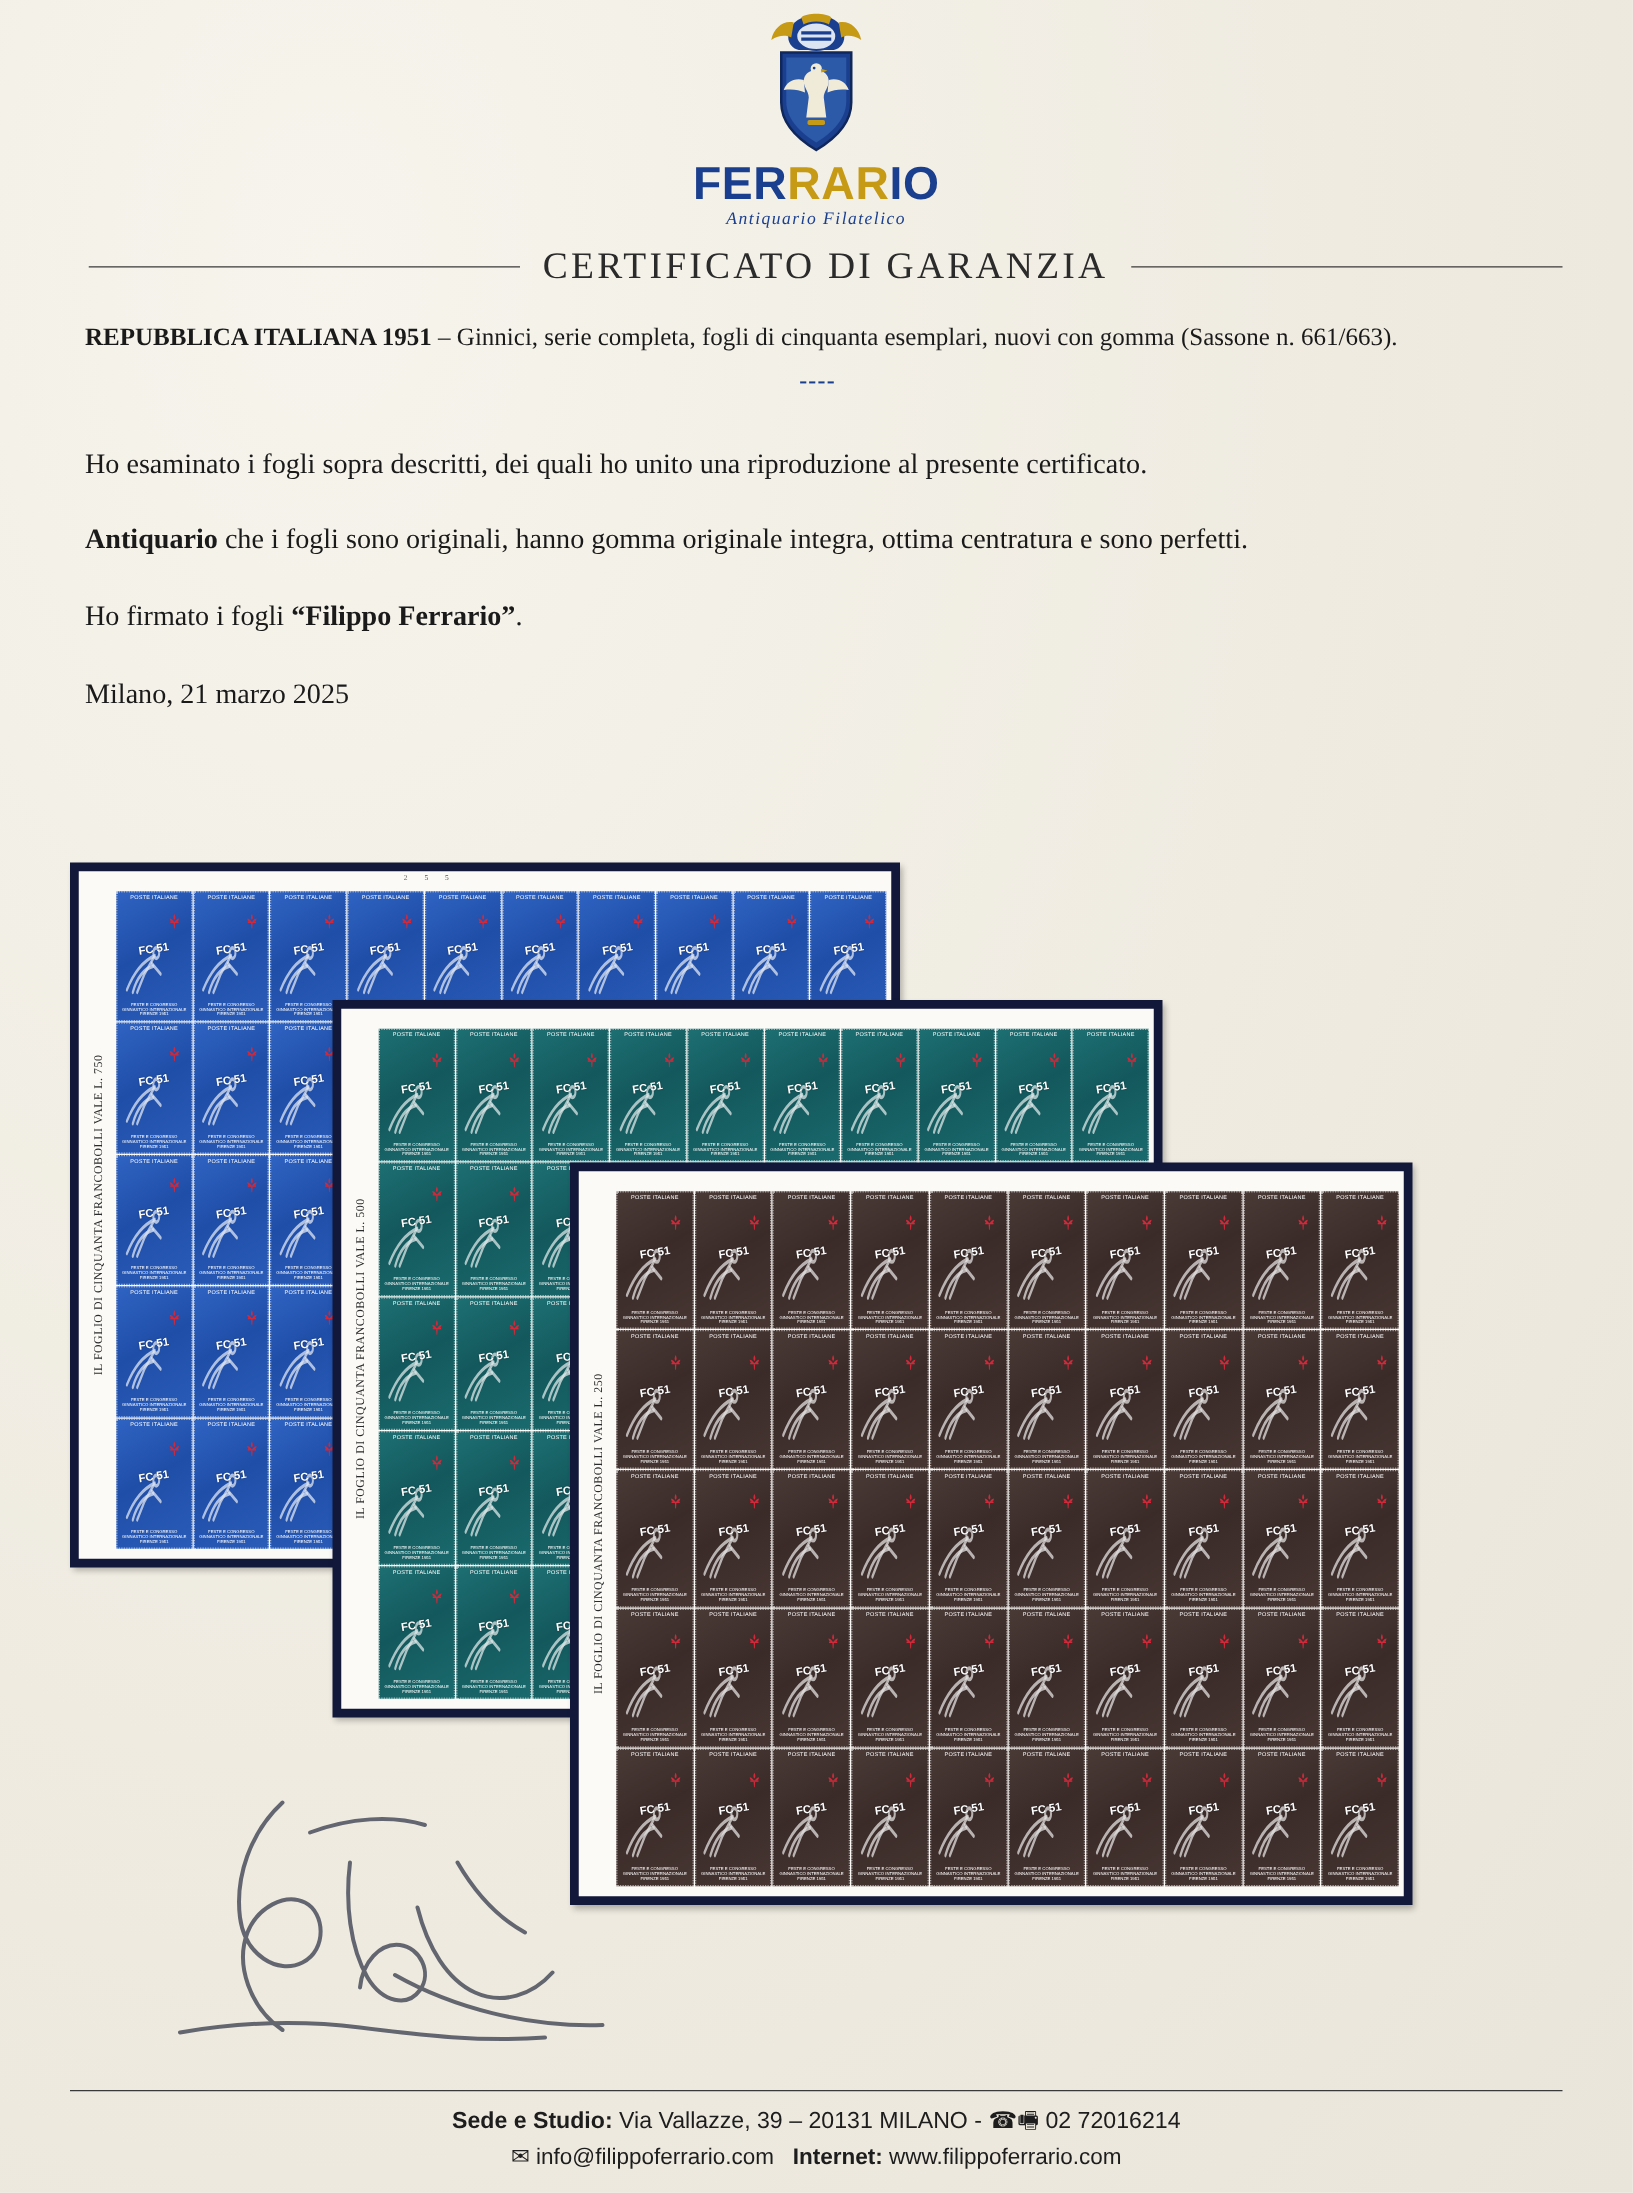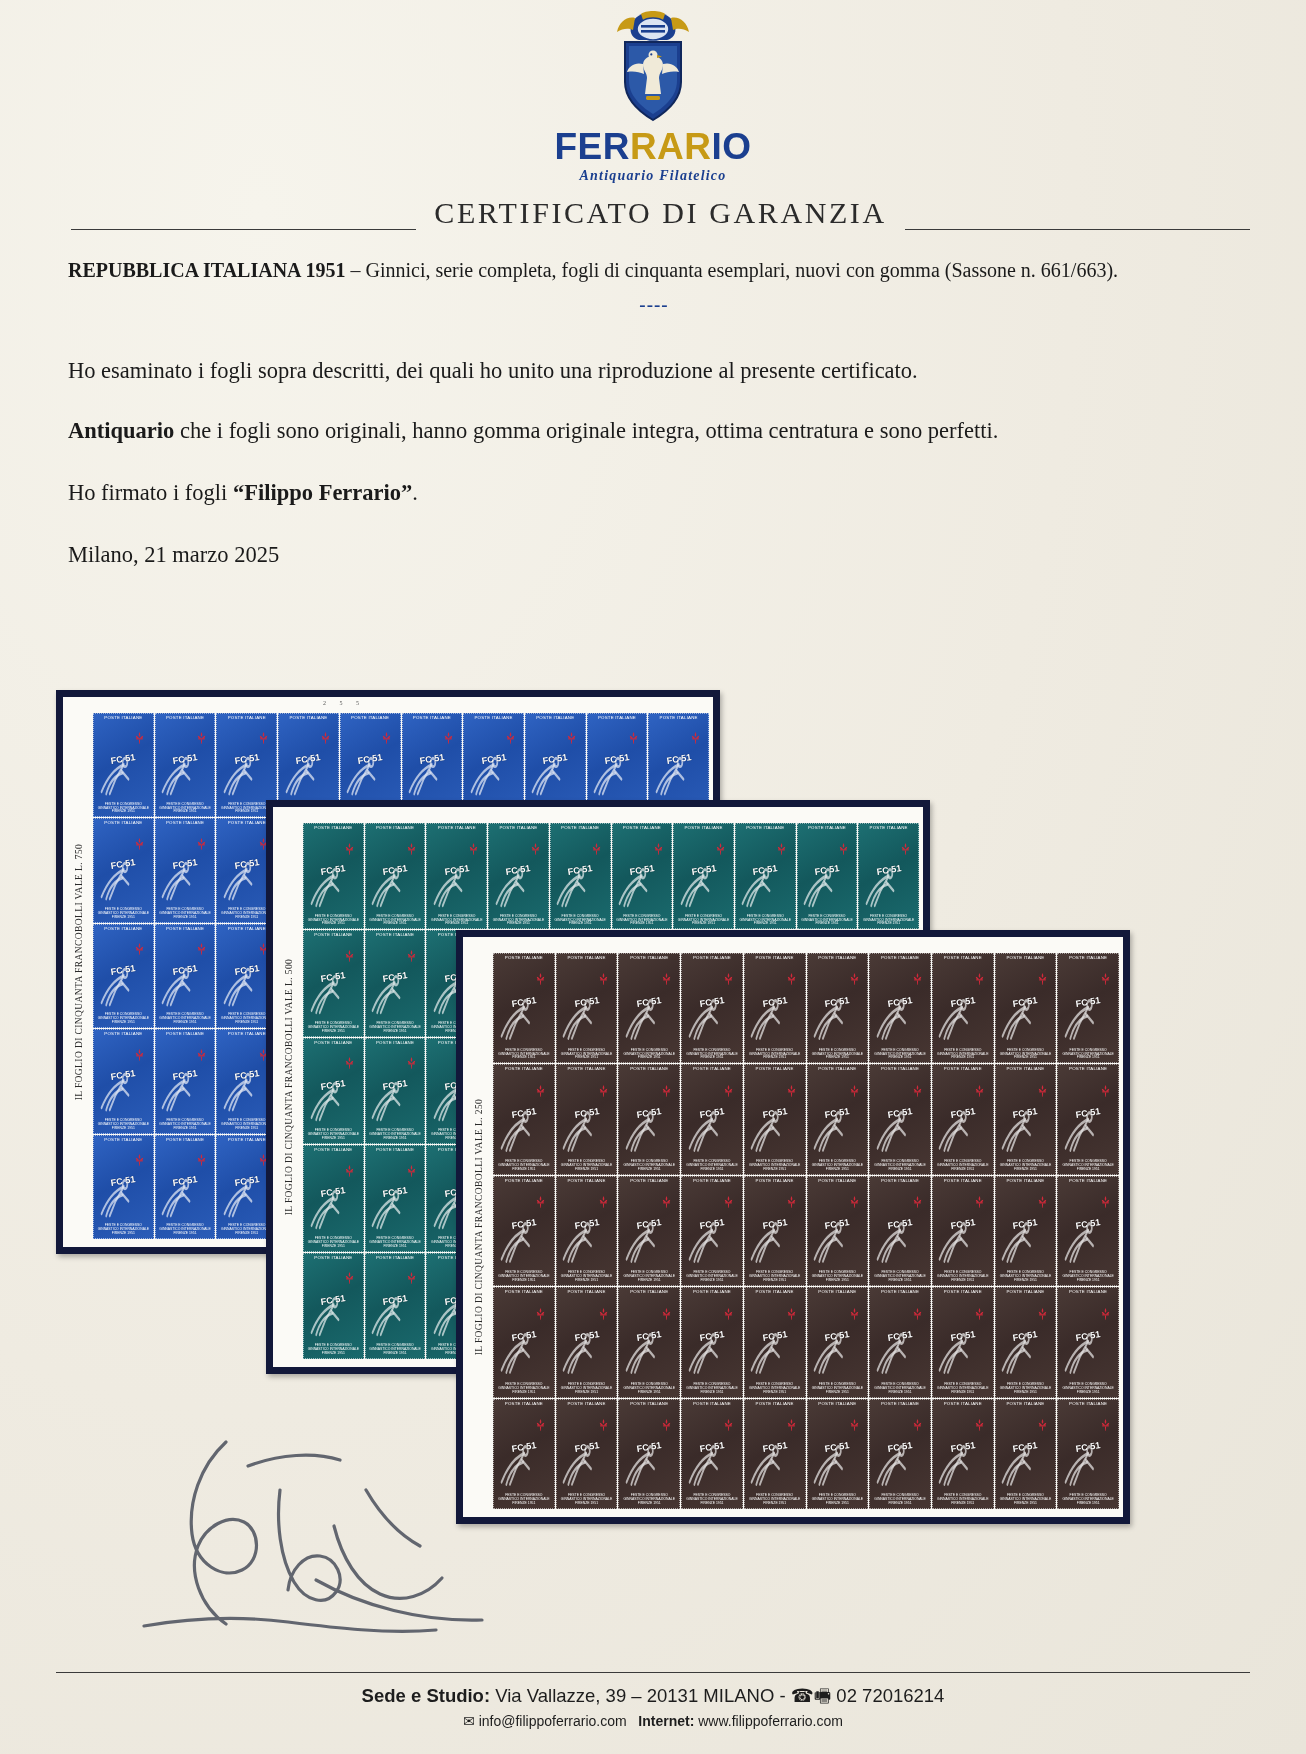--- a/index.html
+++ b/index.html
@@ -47,31 +47,30 @@
   .brand .fer { color: #1b3f8f; margin-top: 16px; }
   .brand .rar { color: #c79a16; }
   .brand .io  { color: #1b3f8f; }
   .brand-sub {
     font-family: "Liberation Serif", serif;
     font-style: italic;
     font-size: 14px;
     color: #1b3f8f;
     letter-spacing: 1.2px;
     margin-top: 3px;
-    font-weight: bold;
   }
 
   
   .title-row {
     position: absolute;
     top: 196px;
     left: 71px;
     right: 56px;
     display: flex;
-    align-items: flex-end;
+    align-items: center;
     gap: 18px;
   }
   .title-row .rule {
     flex: 1 1 auto;
     height: 1px;
     background: #3a3a3a;
   }
   .cert-title {
     font-family: "Liberation Serif", serif;
     font-size: 30px;
@@ -249,21 +248,21 @@
     left: 0;
     right: 0;
     top: 1682px;
     text-align: center;
     font-family: "Liberation Sans", sans-serif;
     font-size: 18.5px;
     color: #1d1d1d;
     line-height: 1.55;
   }
   .footer b { font-weight: bold; }
-  .footer .line2 { font-size: 14px; }
+  .footer .line2 { font-size: 18px; }
   .glyph { font-family: "DejaVu Sans", sans-serif; }
 </style>
 </head>
 <body>
 
 <div class="page">
 
   <div class="logo-block">
     <div class="crest">
       <svg viewBox="0 0 104 118" width="104" height="118" aria-hidden="true">

